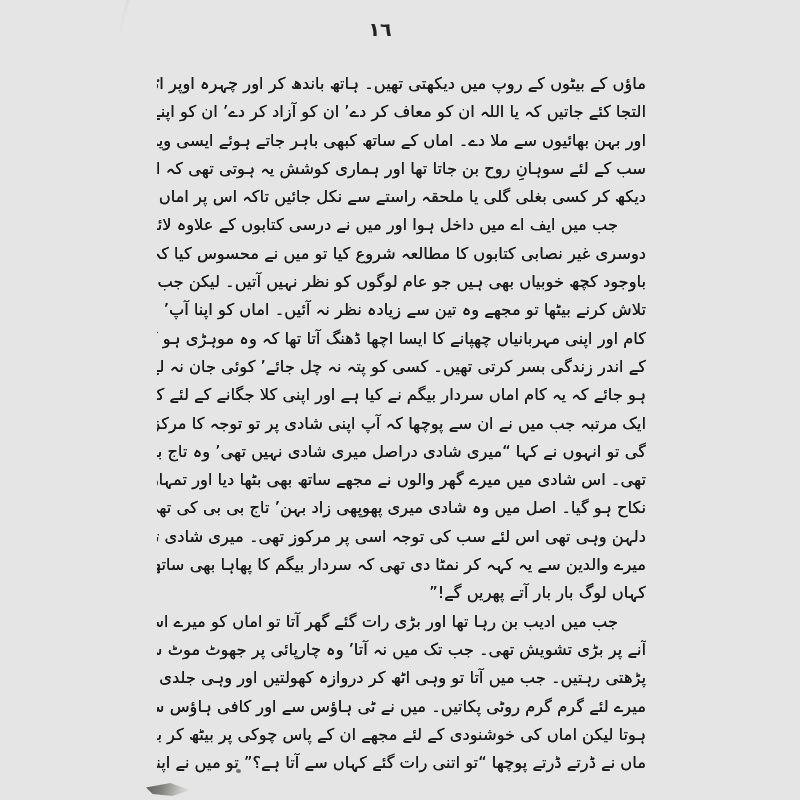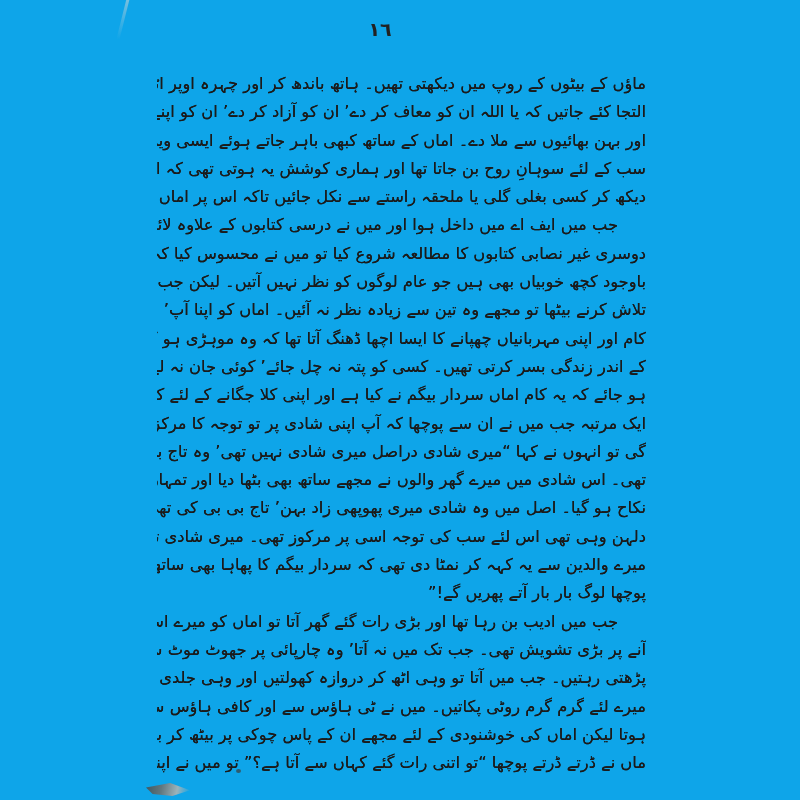--- a/index.html
+++ b/index.html
@@ -2,21 +2,21 @@
 <html lang="ur" dir="rtl"><head>
 <meta charset="utf-8">
 <style>
   html,body{margin:0;padding:0;}
   body{
     width:800px;height:800px;position:relative;overflow:hidden;
     background:#ffffff;
     font-family:"DejaVu Sans",sans-serif;
   }
   .page{
-    position:absolute;inset:0;background:#0ea5e9;
+    position:absolute;inset:0;background:#e5e5e5;
   }
   
   .scan-edge{
     position:absolute;left:122px;top:-6px;width:3px;height:46px;
     background:linear-gradient(to bottom,#d7d7d4,rgba(215,215,212,0));
     transform:rotate(14deg);opacity:.6;
   }
   .pagenum{
     position:absolute;top:18px;left:356px;width:48px;
     text-align:center;
@@ -72,21 +72,21 @@
     <div class="line">تلاش کرنے بیٹھا تو مجھے وہ تین سے زیادہ نظر نہ آئیں۔ اماں کو اپنا آپ’ اپنی خوبیاں’ اپنے</div>
     <div class="line">کام اور اپنی مہربانیاں چھپانے کا ایسا اچھا ڈھنگ آتا تھا کہ وہ موہڑی ہو کر بھی بیک گراؤنڈ</div>
     <div class="line">کے اندر زندگی بسر کرتی تھیں۔ کسی کو پتہ نہ چل جائے’ کوئی جان نہ لے’ کسی کو معلوم نہ</div>
     <div class="line">ہو جائے کہ یہ کام اماں سردار بیگم نے کیا ہے اور اپنی کلا جگانے کے لئے کیا ہے ——</div>
     <div class="line">ایک مرتبہ جب میں نے ان سے پوچھا کہ آپ اپنی شادی پر تو توجہ کا مرکز ضرور بنی ہوں</div>
     <div class="line">گی تو انہوں نے کہا “میری شادی دراصل میری شادی نہیں تھی’ وہ تاج بی بی کی شادی</div>
     <div class="line">تھی۔ اس شادی میں میرے گھر والوں نے مجھے ساتھ بھی بٹھا دیا اور تمہارے ابا سے میرا</div>
     <div class="line">نکاح ہو گیا۔ اصل میں وہ شادی میری پھوپھی زاد بہن’ تاج بی بی کی تھی اور چونکہ اصل</div>
     <div class="line">دلہن وہی تھی اس لئے سب کی توجہ اسی پر مرکوز تھی۔ میری شادی تو میری پھوپھی نے</div>
     <div class="line">میرے والدین سے یہ کہہ کر نمٹا دی تھی کہ سردار بیگم کا پھاہا بھی ساتھ ہی کاٹ دو’ پھر</div>
-    <div class="line short">پوچھا لوگ بار بار آتے پھریں گے!”</div>
+    <div class="line short">کہاں لوگ بار بار آتے پھریں گے!”</div>
     <div class="line indent">جب میں ادیب بن رہا تھا اور بڑی رات گئے گھر آتا تو اماں کو میرے اس دیر سے</div>
     <div class="line">آنے پر بڑی تشویش تھی۔ جب تک میں نہ آتا’ وہ چارپائی پر جھوٹ موٹ سوئی ہوئی کچھ</div>
     <div class="line">پڑھتی رہتیں۔ جب میں آتا تو وہی اٹھ کر دروازہ کھولتیں اور وہی جلدی سے توا ڈال کر</div>
     <div class="line">میرے لئے گرم گرم روٹی پکاتیں۔ میں نے ٹی ہاؤس سے اور کافی ہاؤس سے بہت کچھ کھایا</div>
     <div class="line">ہوتا لیکن اماں کی خوشنودی کے لئے مجھے ان کے پاس چوکی پر بیٹھ کر باقاعدہ کھانا کھانا پڑتا۔</div>
     <div class="line">ماں نے ڈرتے ڈرتے پوچھا “تو اتنی رات گئے کہاں سے آتا ہے؟” تو میں نے اپنے دل</div>
   </div>
 
   <div class="smudge-dot"></div>
   <div class="smudge"></div>

